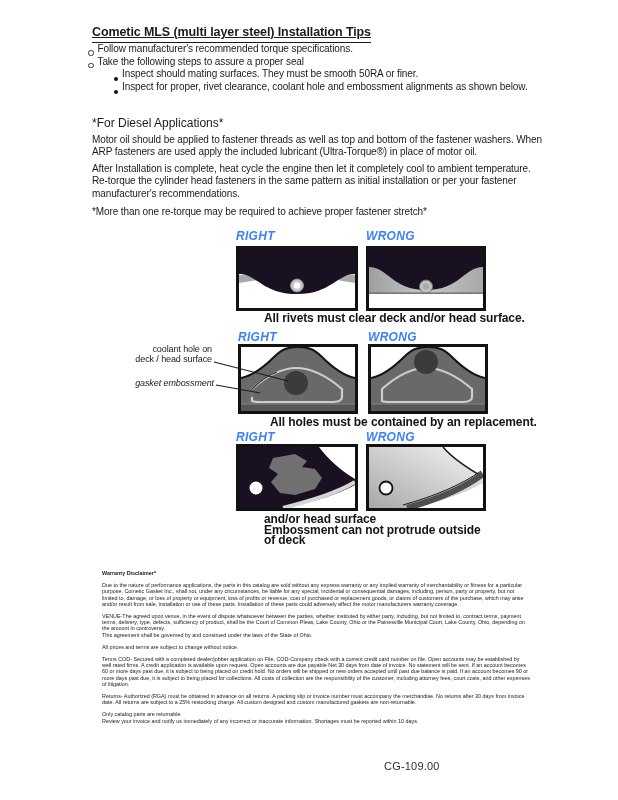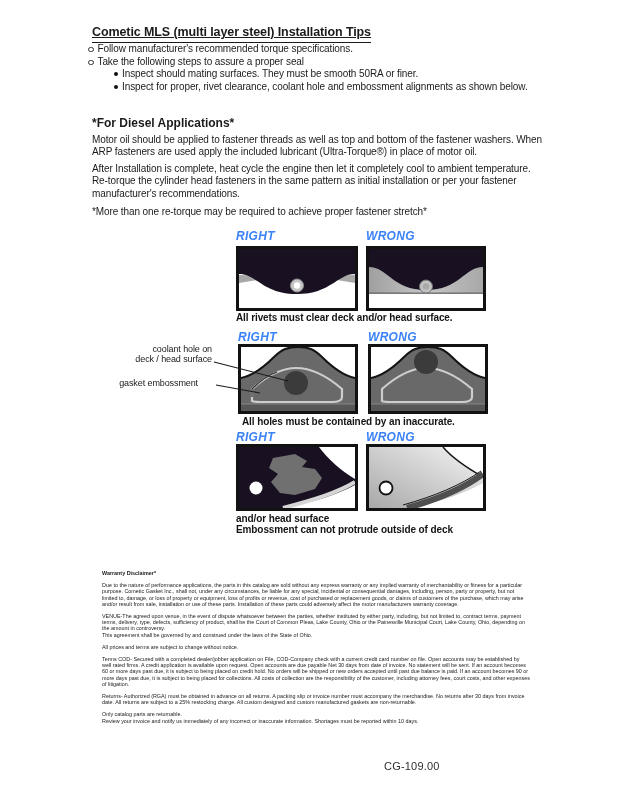--- a/index.html
+++ b/index.html
@@ -6,29 +6,29 @@
   .page{
     position:relative;width:618px;height:800px;background:#ffffff;
     font-family:"Liberation Sans",sans-serif;color:#1b1b1b;overflow:hidden;
   }
   .abs{position:absolute;}
   .tips-title{
     left:92px;top:25px;font-size:12.5px;font-weight:bold;letter-spacing:-0.1px;
     border-bottom:1.5px solid #1a1a1a;padding-bottom:3px;display:inline-block;text-decoration:underline;
   }
   .bullets{left:88px;top:43px;width:470px;font-size:10px;line-height:12.7px;letter-spacing:-0.1px;}
-  .brow{display:flex;align-items:flex-start;}
+  .brow{display:flex;align-items:flex-end;}
   .bullet-o{flex:0 0 auto;width:3.5px;height:3.5px;border:1px solid #333;border-radius:50%;margin:3.8px 4px 0 0;}
   .bullet-f{flex:0 0 auto;width:4px;height:4px;background:#111;border-radius:50%;margin:3.8px 4px 0 26px;}
-  .diesel-h{left:92px;top:116px;font-size:12px;font-weight:bold;}
+  .diesel-h{left:92px;top:116px;font-size:12px;font-weight:normal;}
   .para{left:92px;width:450px;font-size:10px;line-height:12.3px;letter-spacing:-0.1px;}
   .dg-header{font-size:12px;font-weight:600;text-align:left;letter-spacing:0.3px;color:#3b82f6;font-style:italic;}
   .dbox{position:absolute;border:3px solid #121212;background:#fff;box-sizing:border-box;}
   .dbox svg{display:block;}
-  .dg-caption{font-size:10px;font-weight:bold;line-height:10.5px;letter-spacing:-0.1px;color:#141414;}
+  .dg-caption{font-size:12px;font-weight:bold;line-height:10.5px;letter-spacing:-0.1px;color:#141414;margin-left:28px;}
   .dg-label{font-size:9px;line-height:10px;text-align:right;color:#1a1a1a;letter-spacing:-0.1px;}
   .legal{left:102px;top:570px;width:428px;font-size:5.4px;line-height:6.2px;color:#222;}
   .legal .lp{margin:0 0 6px 0;}
   .legal .lp0{margin:0;}
   .legal-title{font-weight:bold;margin:0 0 6px 0;}
   .page-code{left:384px;top:760px;font-size:11px;color:#2e2e2e;letter-spacing:0.2px;}
 </style>
 </head>
 <body>
 
@@ -93,21 +93,21 @@
   </div>
   <div class="abs dg-caption" style="left:236px;top:313px;">All rivets must clear deck and/or head surface.</div>
 
   <div class="abs dg-header" style="left:238px;top:330px;width:120px;">RIGHT</div>
   <div class="abs dg-header" style="left:368px;top:330px;width:120px;">WRONG</div>
 
   <div class="abs dg-label" style="left:102px;top:344px;width:110px;">
     <div>coolant hole on</div>
     <div>deck / head surface</div>
   </div>
-  <div class="abs dg-label" style="left:86px;top:378px;width:112px;">gasket embossment</div>
+  <div class="abs dg-label" style="left:102px;top:378px;width:112px;font-style:italic;">gasket embossment</div>
 
   <div class="dbox" style="left:238px;top:344px;width:120px;height:70px;">
     <svg width="114" height="64" viewBox="0 0 114 64">
       <rect width="114" height="64" fill="#ffffff"></rect>
       <path d="M0,64 V31 C10,29 22,21 33,10 C41,2 47,0 57,0 C67,0 73,2 81,10 C92,21 104,29 114,31 V64 Z" fill="#696969"></path>
       <rect x="0" y="57" width="114" height="7" fill="#575757"></rect>
       <line x1="0" y1="57" x2="114" y2="57" stroke="#909090" stroke-width="0.8"></line>
       <path d="M0,31 C10,29 22,21 33,10 C41,2 47,0 57,0 C67,0 73,2 81,10 C92,21 104,29 114,31" fill="none" stroke="#141414" stroke-width="2"></path>
       <path d="M11,54 V42 C28,27 42,21 55,21 C70,21 86,29 101,42 V50 C101,54 97,55 91,55 H19 C13,55 11,54 11,54 Z" fill="none" stroke="#cdcdcd" stroke-width="2.2"></path>
       <path d="M11,50 V42 C20,33 28,28 36,25" fill="none" stroke="#2f2f2f" stroke-width="1.2"></path>
@@ -124,21 +124,21 @@
       <path d="M11,54 V42 C28,27 42,21 55,21 C70,21 86,29 101,42 V50 C101,54 97,55 91,55 H19 C13,55 11,54 11,54 Z" fill="none" stroke="#cdcdcd" stroke-width="2.2"></path>
       <circle cx="55" cy="15" r="12" fill="#3b3b3b"></circle>
     </svg>
   </div>
 
   <svg class="abs" style="left:102px;top:340px;z-index:5;" width="200" height="70">
     <line x1="112" y1="22" x2="186" y2="41" stroke="#1a1a1a" stroke-width="1.1"></line>
     <line x1="114" y1="45" x2="158" y2="53" stroke="#1a1a1a" stroke-width="1.1"></line>
   </svg>
 
-  <div class="abs dg-caption" style="left:242px;top:417px;">All holes must be contained by an inaccurate.</div>
+  <div class="abs dg-caption" style="left:242px;top:417px;">All holes must be contained by an replacement.</div>
 
   <div class="abs dg-header" style="left:236px;top:430px;width:122px;">RIGHT</div>
   <div class="abs dg-header" style="left:366px;top:430px;width:120px;">WRONG</div>
 
   <div class="dbox" style="left:236px;top:444px;width:122px;height:67px;">
     <svg width="116" height="61" viewBox="0 0 116 61">
       <rect width="116" height="61" fill="#191022"></rect>
       <path d="M80,0 H116 V32 C102,24 89,12 80,0 Z" fill="#ffffff"></path>
       <path d="M116,38 V61 H48 C76,54 98,48 116,38 Z" fill="#ffffff"></path>
       <path d="M44,61 C74,53 98,46 116,35" fill="none" stroke="#d6d6d6" stroke-width="4"></path>

